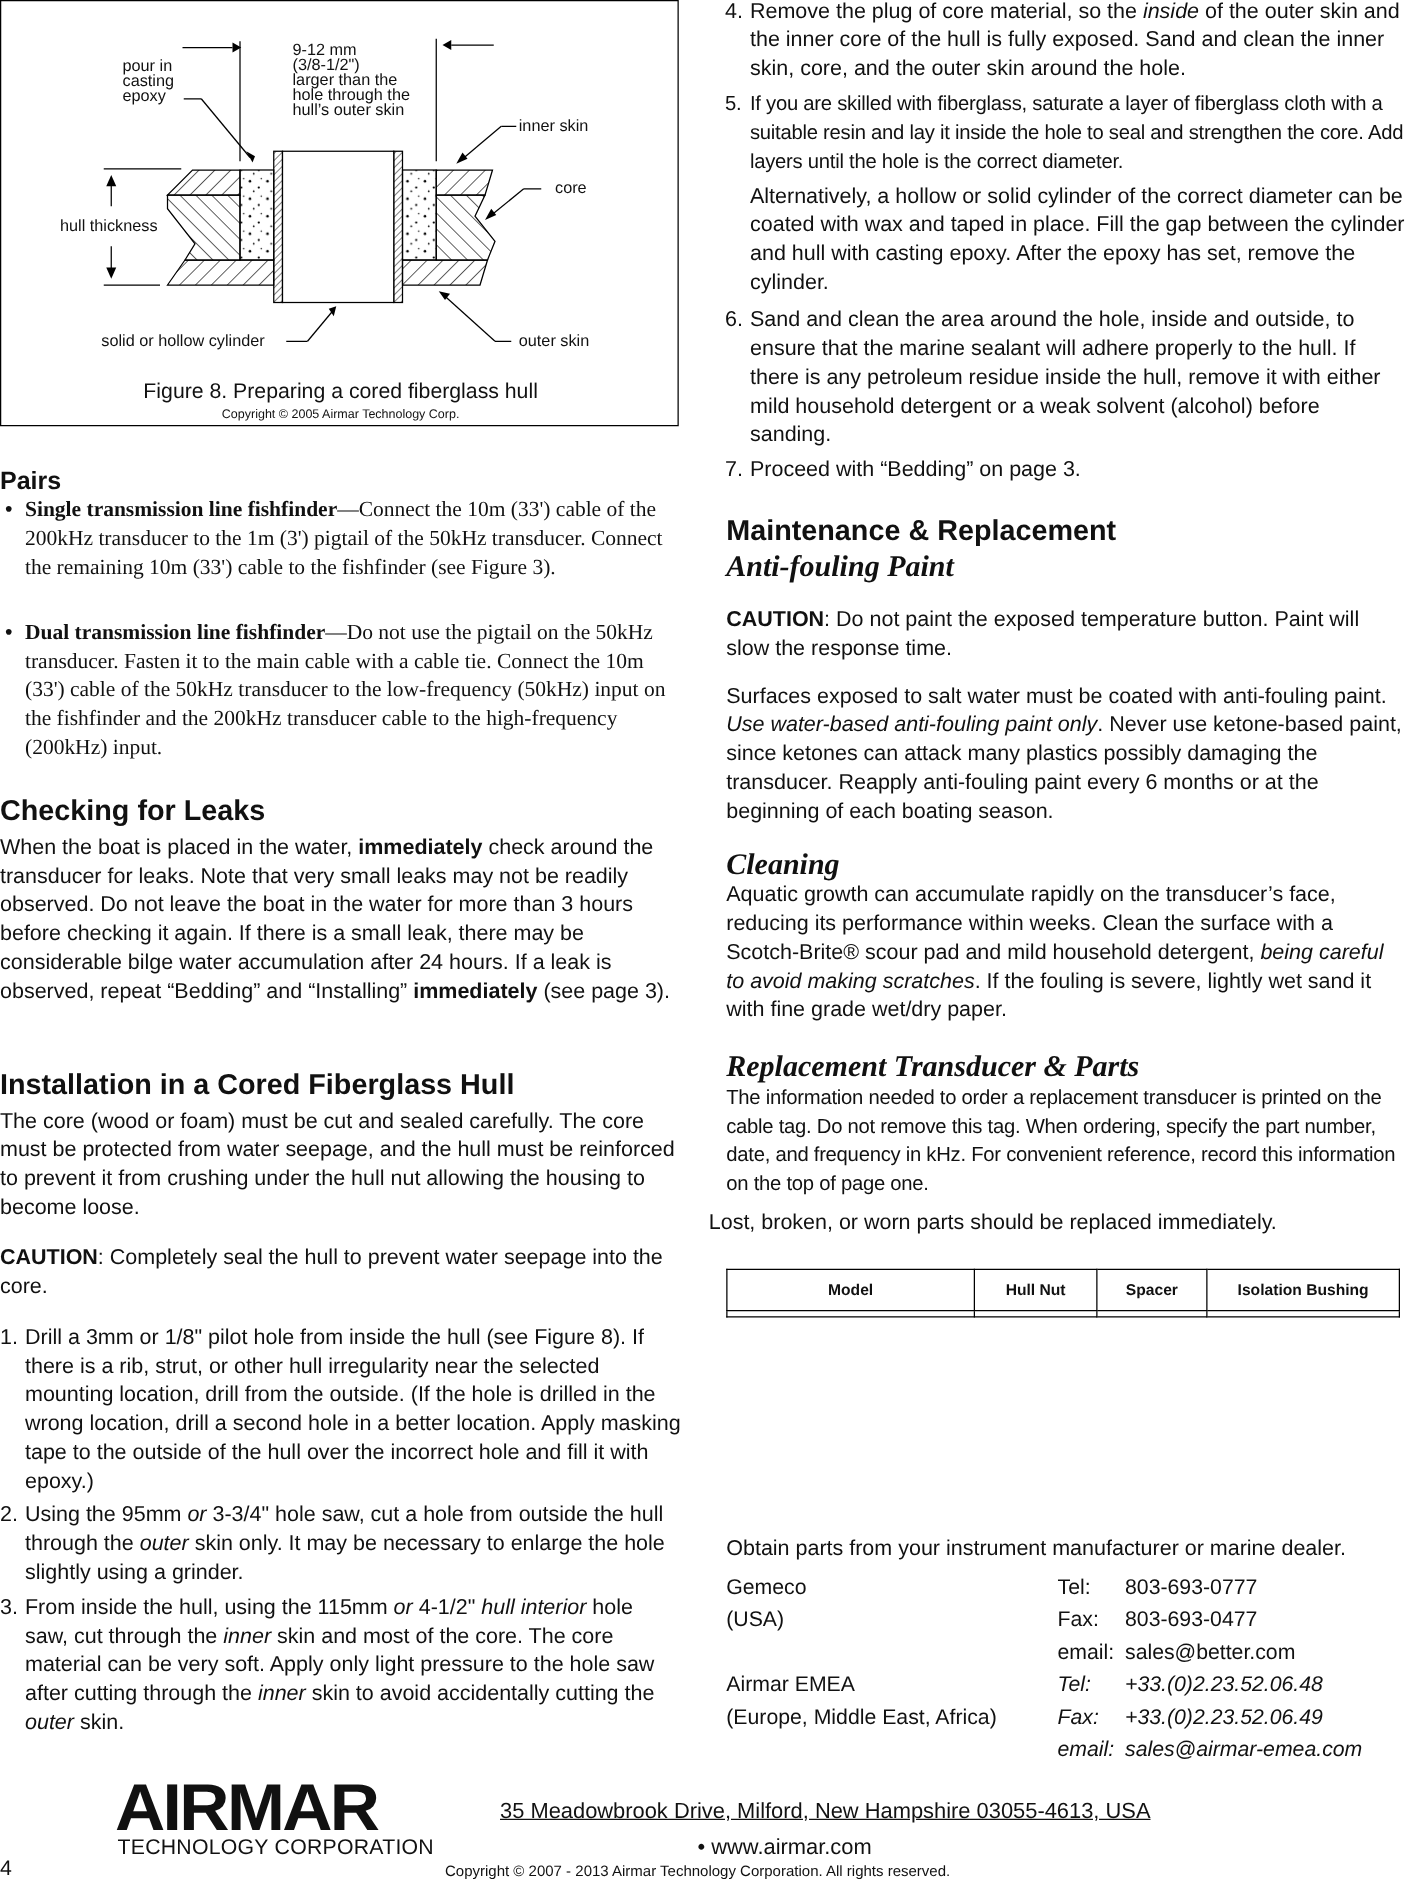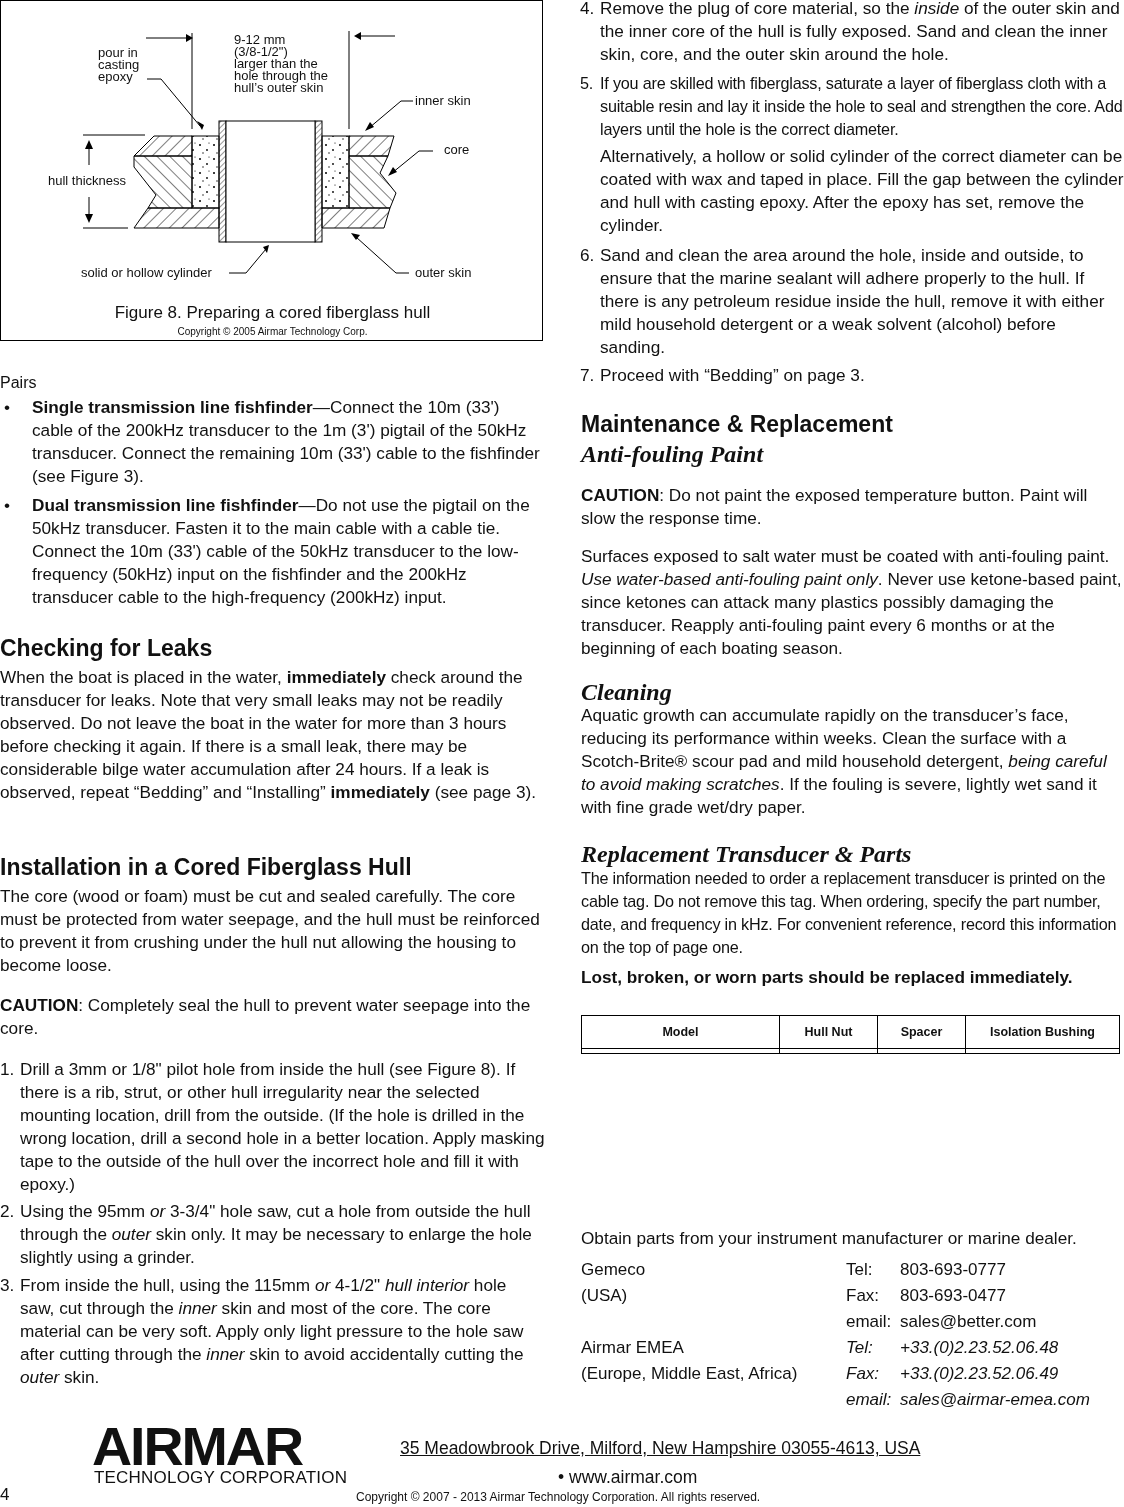--- a/index.html
+++ b/index.html
@@ -7,24 +7,24 @@
   p { margin:0; }
   .body-text { font-size:17.2px; line-height:23px; }
   .sm-text { font-size:16.2px; line-height:23px; letter-spacing:-0.2px; }
   .h2 { font-size:23px; font-weight:bold; line-height:28px; }
   .h3 { font-family:"Liberation Serif", serif; font-style:italic; font-weight:bold; font-size:24px; line-height:26px; }
   .figure { position:absolute; left:0; top:0; width:543px; height:341px; border:1px solid #000; box-sizing:border-box; }
   .figure svg { position:absolute; left:0; top:0; }
   .fig-caption { position:absolute; left:0; width:543px; top:302px; text-align:center; font-size:17px; }
   .fig-copy { position:absolute; left:0; width:543px; top:325px; text-align:center; font-size:10px; }
   .lbl { position:absolute; font-size:13px; line-height:12px; }
-  .pairs-h { position:absolute; left:0; top:374px; font-weight:normal; font-size:16px; }
+  .pairs-h { position:absolute; left:0; top:374px; font-weight:bold; font-size:20px; }
   .bullet { position:absolute; left:0; width:545px; }
   .bullet .dot { position:absolute; left:4px; top:0; }
-  .bullet .txt { margin-left:32px; }
+  .bullet .txt { margin-left:20px;font-family:Liberation Serif, serif; }
   .ol-item { position:absolute; left:0; width:545px; }
   .ol-item .num { position:absolute; left:0; top:0; }
   .ol-item .txt { margin-left:20px; }
   .block { position:absolute; }
   table.parts { position:absolute; left:581px; top:1015px; width:539px; border-collapse:collapse; font-size:12.5px; }
   table.parts td, table.parts th { border:1px solid #000; padding:0 6px; }
   table.parts th { height:32px; font-weight:bold; text-align:center; }
   table.parts tr.sep td { height:4px; padding:0; }
   table.parts td.center { text-align:center; }
   table.parts td.model { line-height:16px; padding-top:6px; padding-bottom:6px; }
@@ -187,21 +187,21 @@
 <div class="block h2" style="left:581px;top:410px;">Maintenance &amp; Replacement</div>
 <div class="block h3" style="left:581px;top:441px;">Anti-fouling Paint</div>
 <p class="block body-text" style="left:581px;top:484px;width:543px;"><b>CAUTION</b><span>: Do not paint the exposed temperature button. Paint will slow the response time.</span></p>
 <p class="block body-text" style="left:581px;top:545px;width:543px;"><span>Surfaces exposed to salt water must be coated with anti-fouling paint. </span><i>Use water-based anti-fouling paint only</i><span>. Never use ketone-based paint, since ketones can attack many plastics possibly damaging the transducer. Reapply anti-fouling paint every 6 months or at the beginning of each boating season.</span></p>
 
 <div class="block h3" style="left:581px;top:679px;">Cleaning</div>
 <p class="block body-text" style="left:581px;top:704px;width:543px;"><span>Aquatic growth can accumulate rapidly on the transducer’s face, reducing its performance within weeks. Clean the surface with a Scotch-Brite® scour pad and mild household detergent, </span><i>being careful to avoid making scratches</i><span>. If the fouling is severe, lightly wet sand it with fine grade wet/dry paper.</span></p>
 
 <div class="block h3" style="left:581px;top:841px;">Replacement Transducer &amp; Parts</div>
 <p class="block sm-text" style="left:581px;top:867px;width:543px;">The information needed to order a replacement transducer is printed on the cable tag. Do not remove this tag. When ordering, specify the part number, date, and frequency in kHz. For convenient reference, record this information on the top of page one.</p>
-<p class="block body-text" style="left:581px;top:966px;width:543px;font-weight:bold;">Lost, broken, or worn parts should be replaced immediately.</p>
+<p class="block body-text" style="left:567px;top:966px;width:543px;">Lost, broken, or worn parts should be replaced immediately.</p>
 
 <table class="parts">
   <tbody>
       <tr>
     <th style="width:185px;">Model</th>
     <th style="width:85px;">Hull Nut</th>
     <th style="width:75px;">Spacer</th>
     <th>Isolation Bushing</th>
   </tr>
   <tr class="sep">

